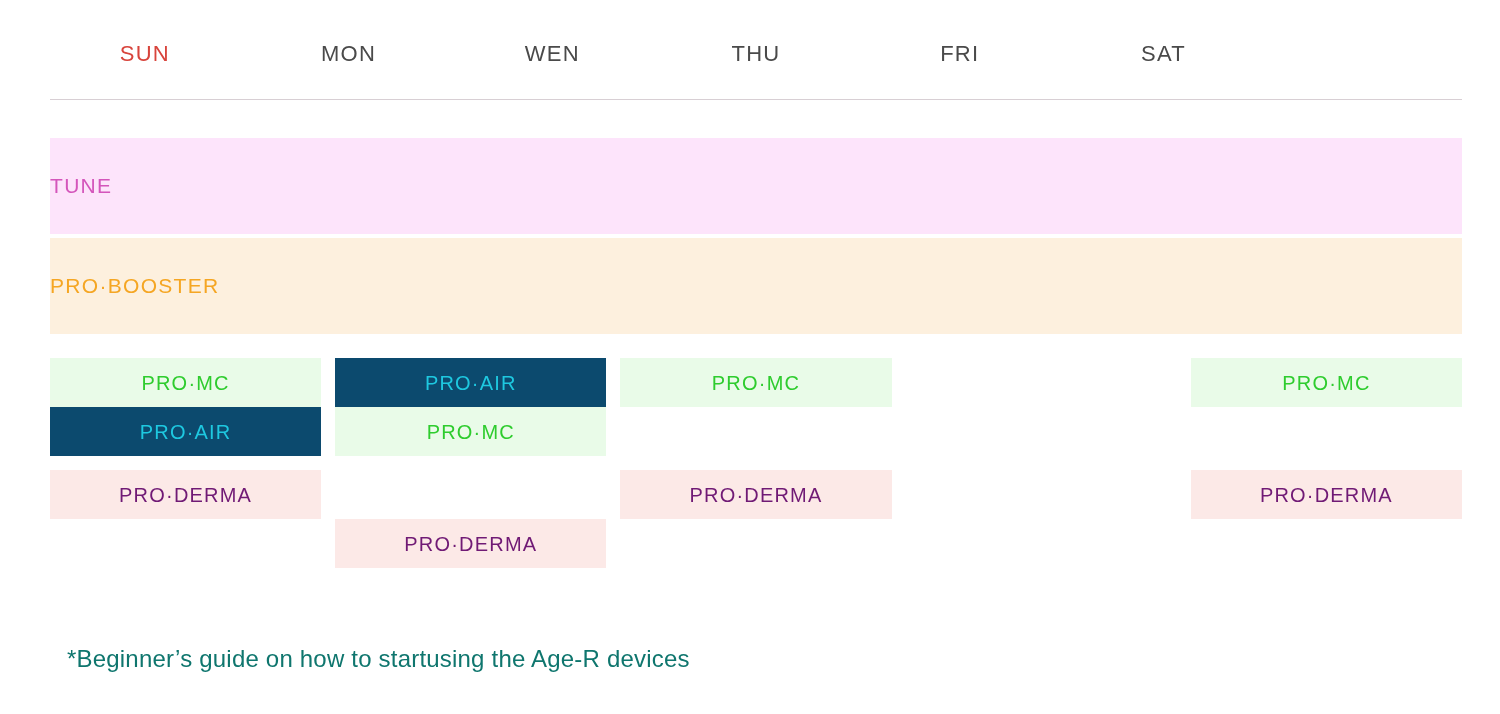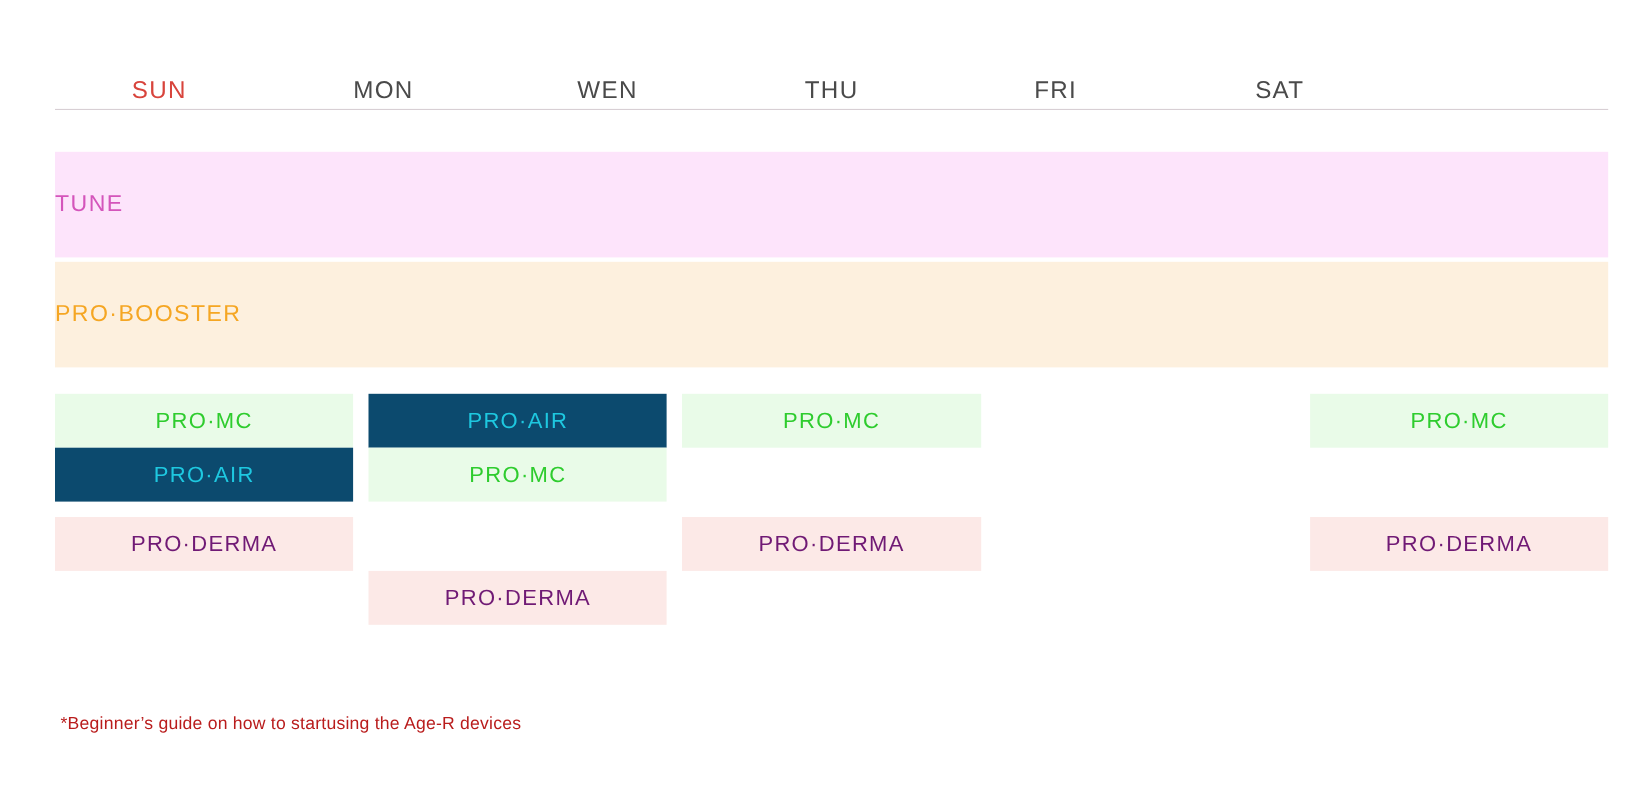--- a/index.html
+++ b/index.html
@@ -32,21 +32,20 @@
     column-gap: 14px;
   }
   .weekday {
     text-align: center;
     font-size: 22px;
     letter-spacing: 1.2px;
     color: #4a4a4a;
     font-weight: 400;
     line-height: 28px;
     user-select: none;
-    margin-top: 28px;
   }
   .weekday.is-sunday {
     color: #d8443c;
   }
 
   .header-divider {
     position: absolute;
     left: 50px;
     top: 99px;
     width: 1412px;
@@ -119,24 +118,24 @@
     color: #1ec8e0;
   }
   .card-derma {
     background: #fce9e7;
     color: #701a75;
   }
 
   
   .footnote {
     position: absolute;
-    left: 55px;
+    left: 67px;
     top: 646px;
-    font-size: 16px;
-    color: #b91c1c;
+    font-size: 24px;
+    color: #0f766e;
     letter-spacing: 0.2px;
     line-height: 26px;
   }
 </style>
 </head>
 <body>
 
 <div class="schedule">
 
   <div class="weekdays">

